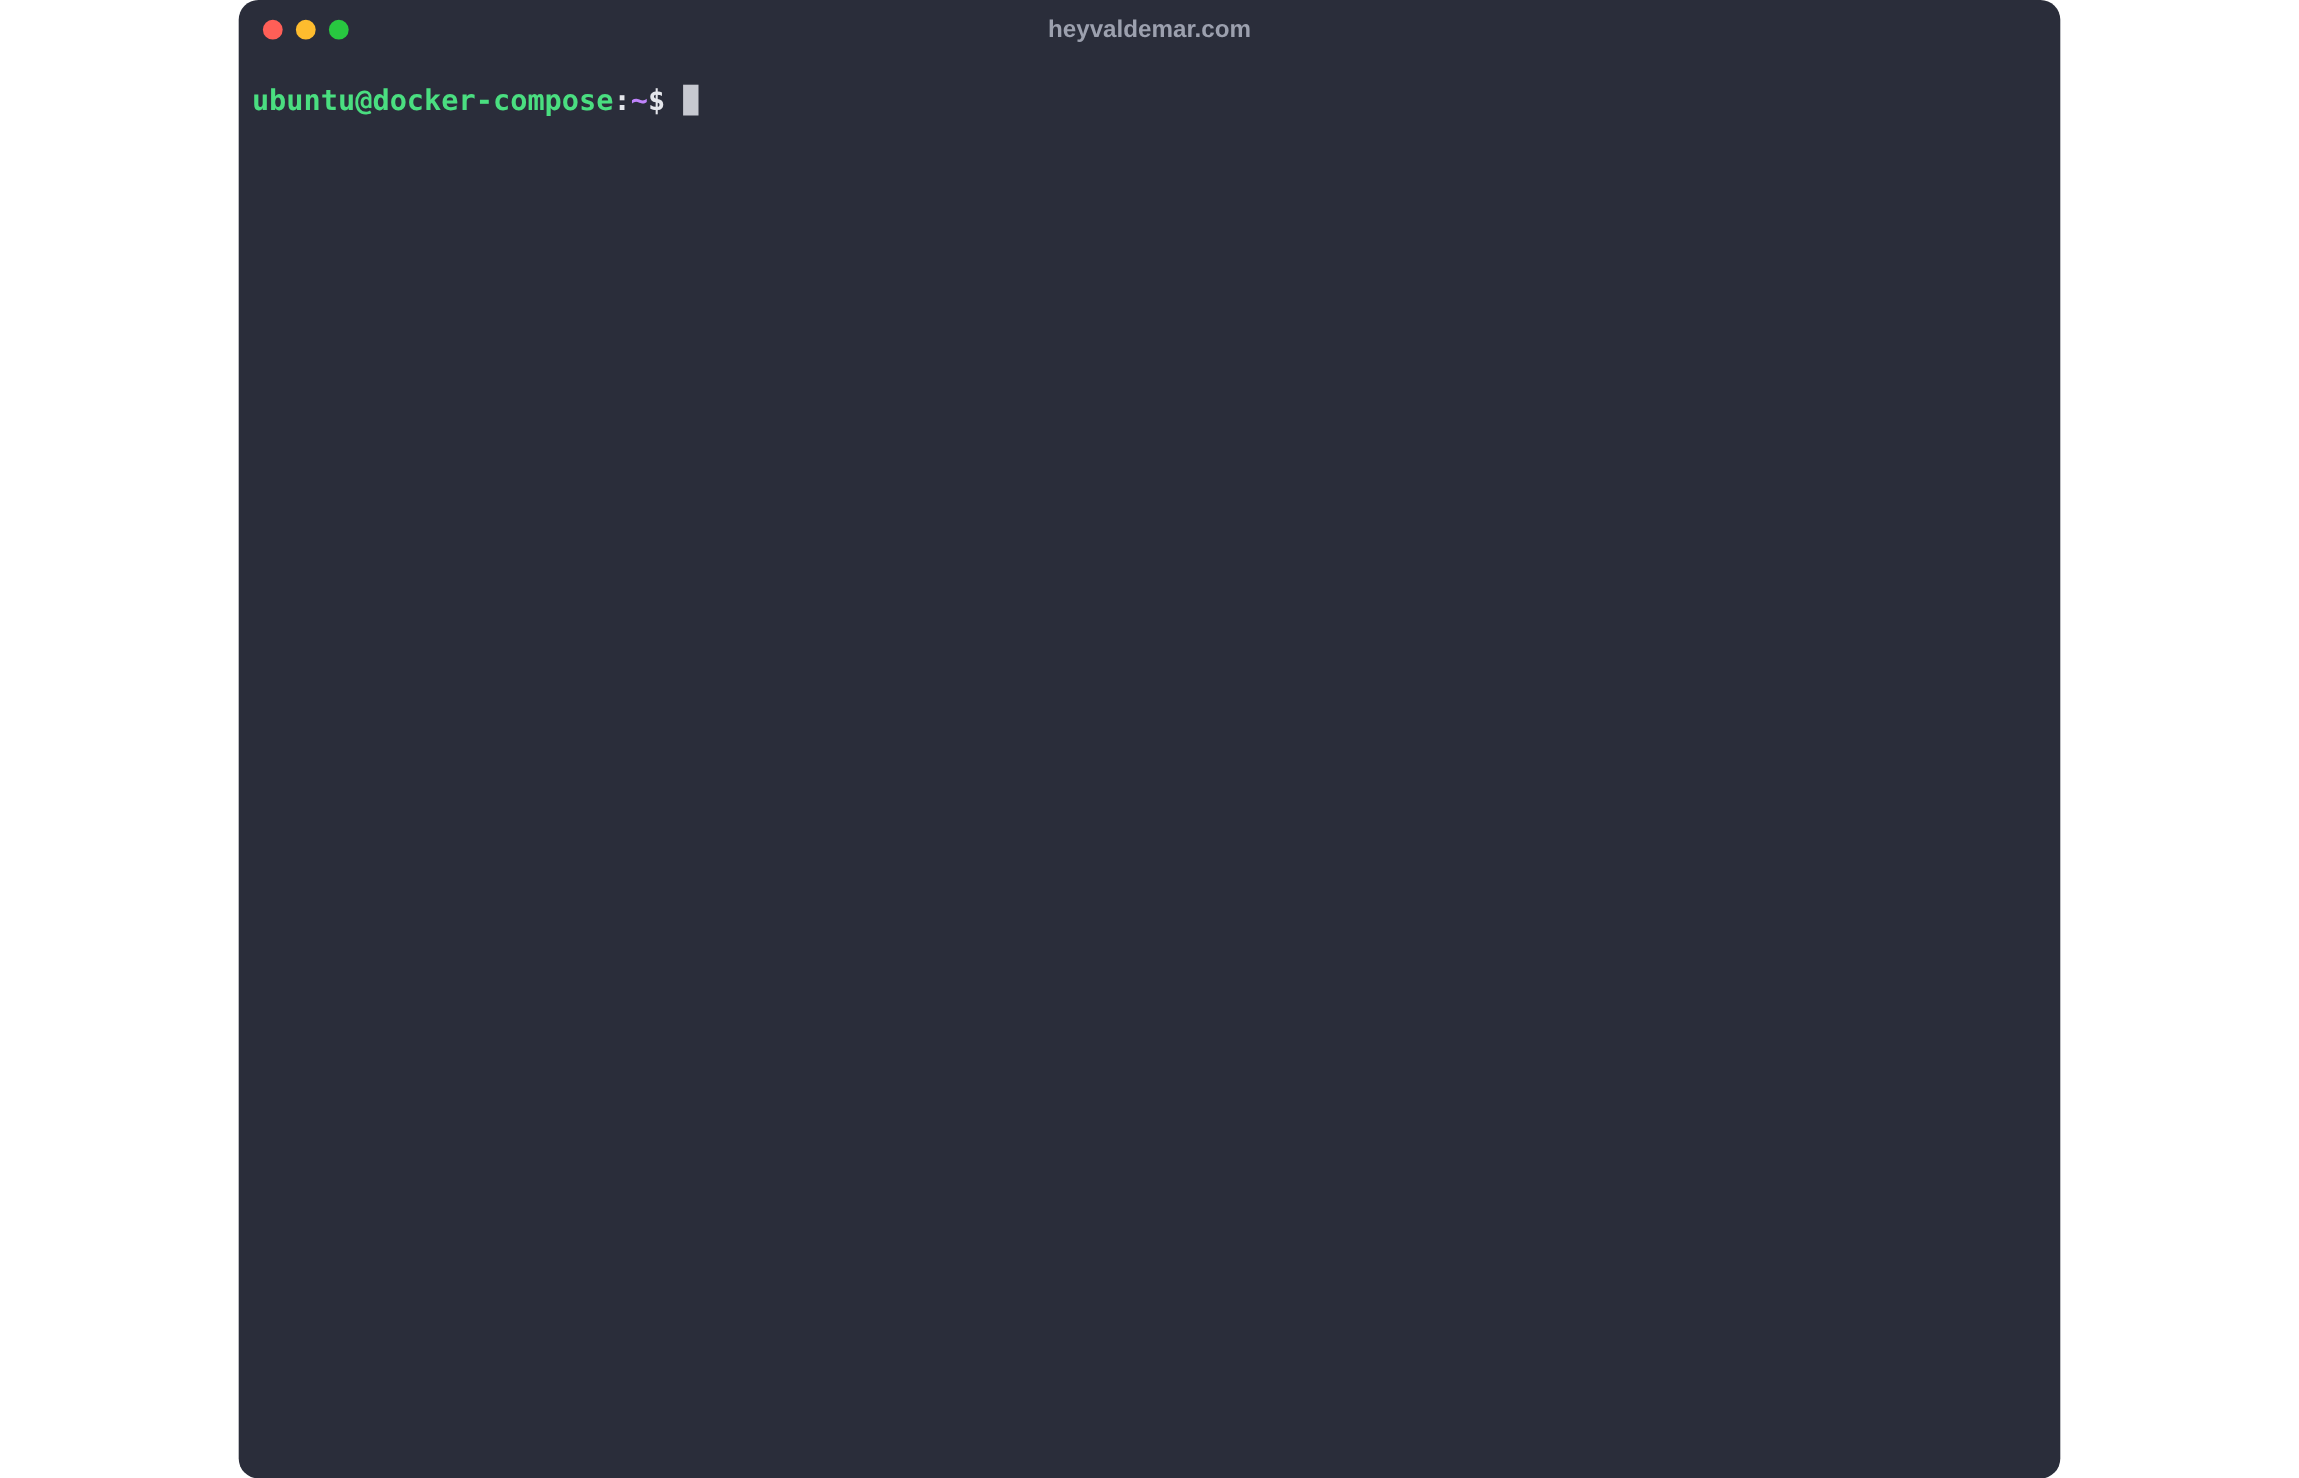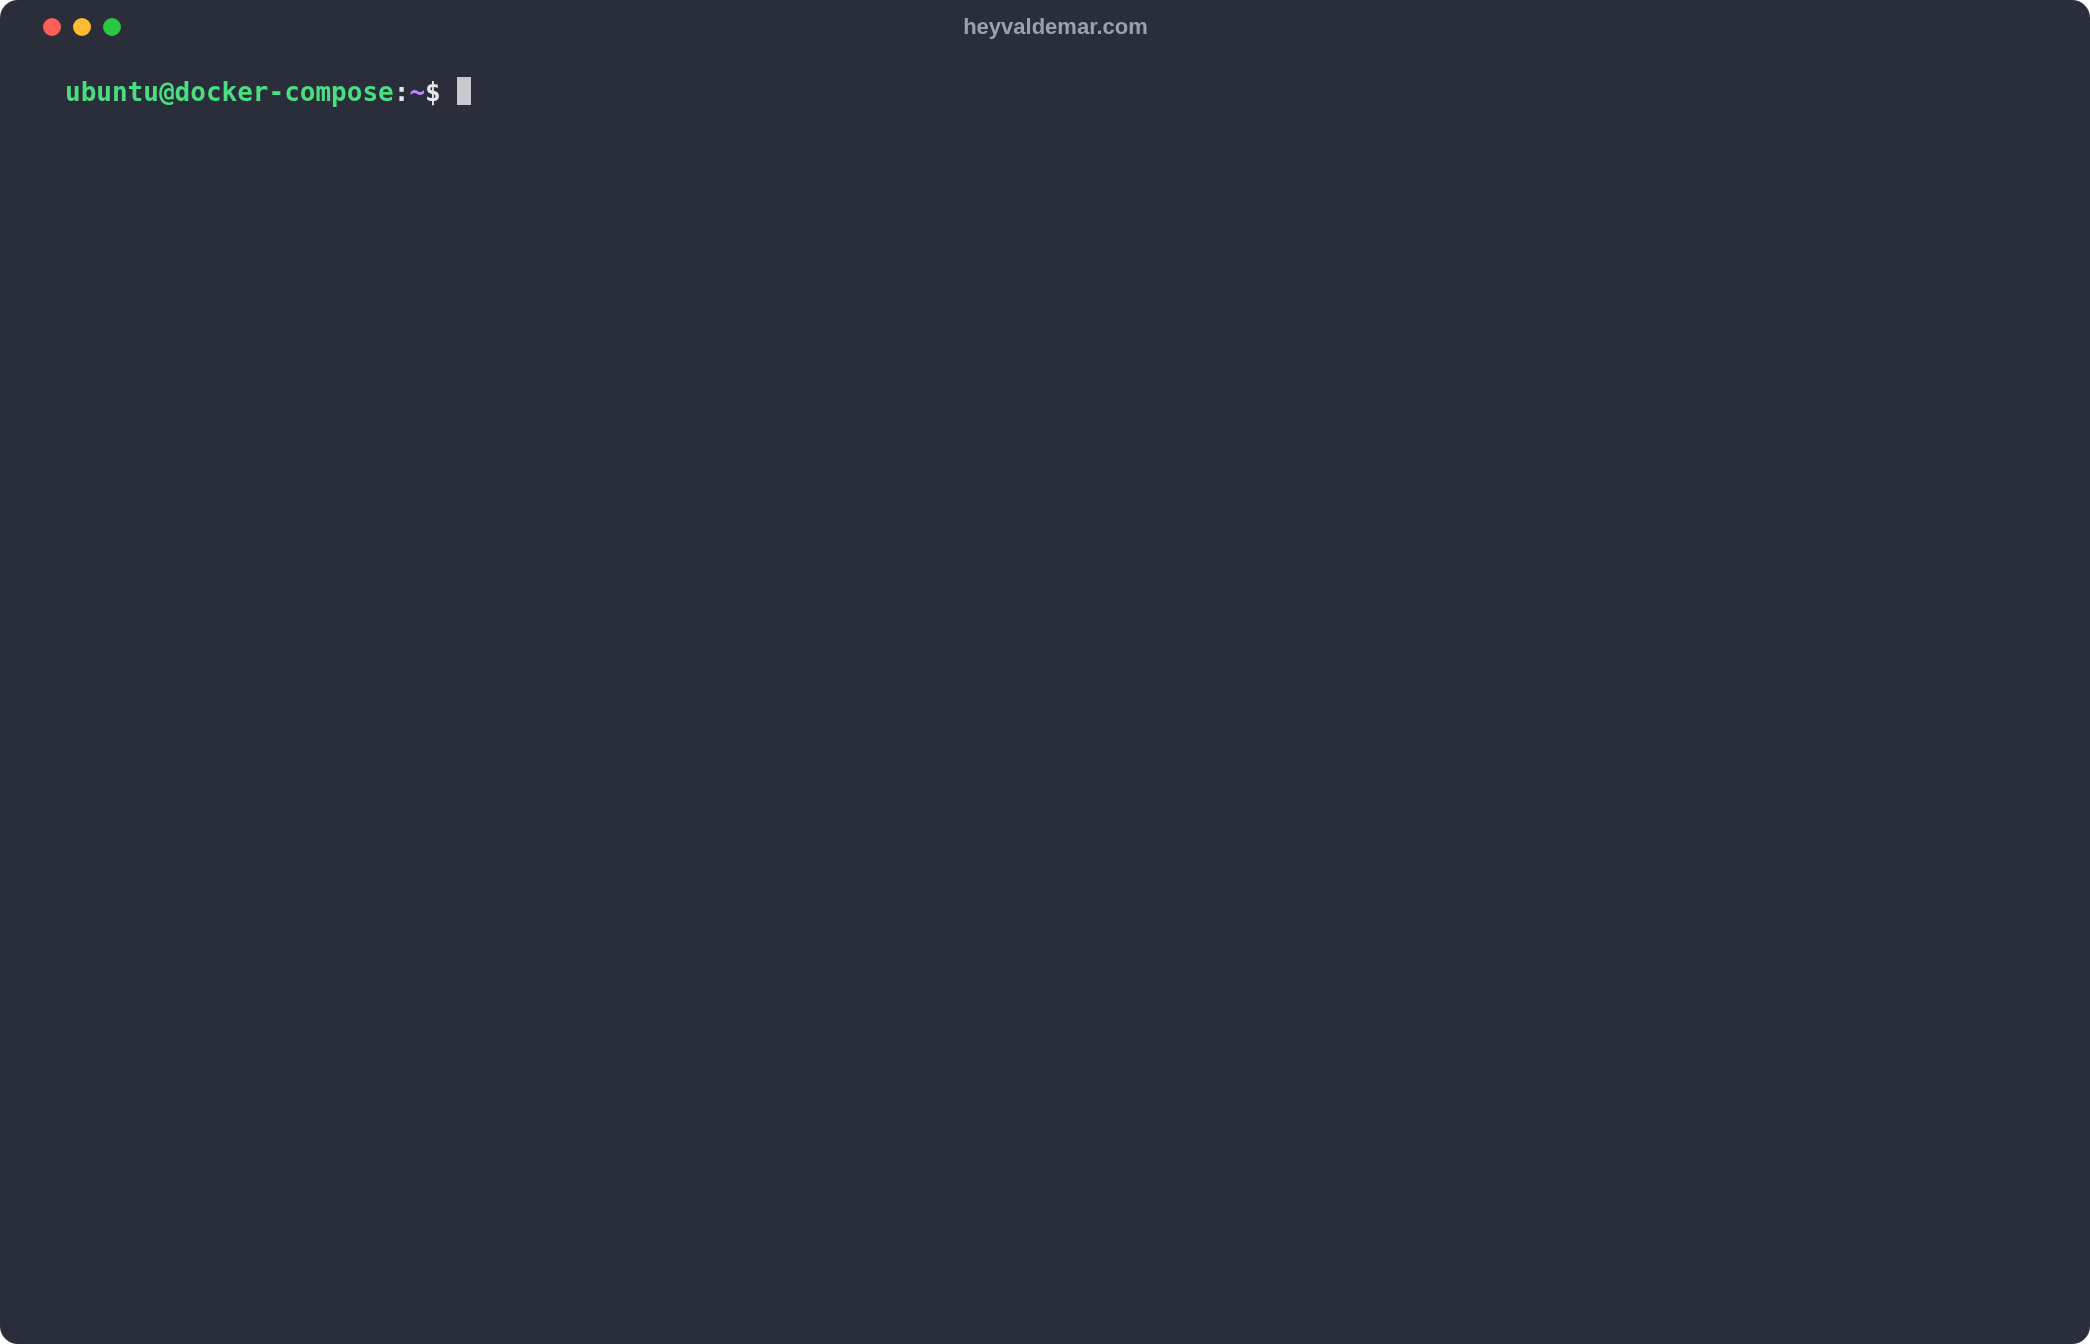--- a/index.html
+++ b/index.html
@@ -12,28 +12,27 @@
       background: #ffffff;
       font-family: ui-monospace, 'SF Mono', 'Menlo', 'Monaco', 'Consolas', monospace;
       display: flex;
       align-items: flex-start;
       justify-content: center;
       min-height: 100vh;
       padding: 0;
     }
     
     .terminal-window {
-      width: 2090px;
+      width: 1656px;
       height: 1344px;
       background: #2a2d3a;
       border-radius: 18px;
       overflow: hidden;
       display: flex;
       flex-direction: column;
-      padding-left: 21px;
     }
     
     .titlebar {
       height: 54px;
       display: flex;
       align-items: center;
       padding: 0 22px;
       position: relative;
       flex-shrink: 0;
     }
@@ -84,21 +83,20 @@
     .prompt-line {
       display: flex;
       align-items: center;
       flex-wrap: nowrap;
       white-space: pre;
     }
     
     .user-host {
       color: #4ade80;
       font-weight: 700;
-      margin-left: 32px;
     }
     
     .colon {
       color: #e4e6eb;
       font-weight: 700;
     }
     
     .tilde {
       color: #c084fc;
       font-weight: 700;

